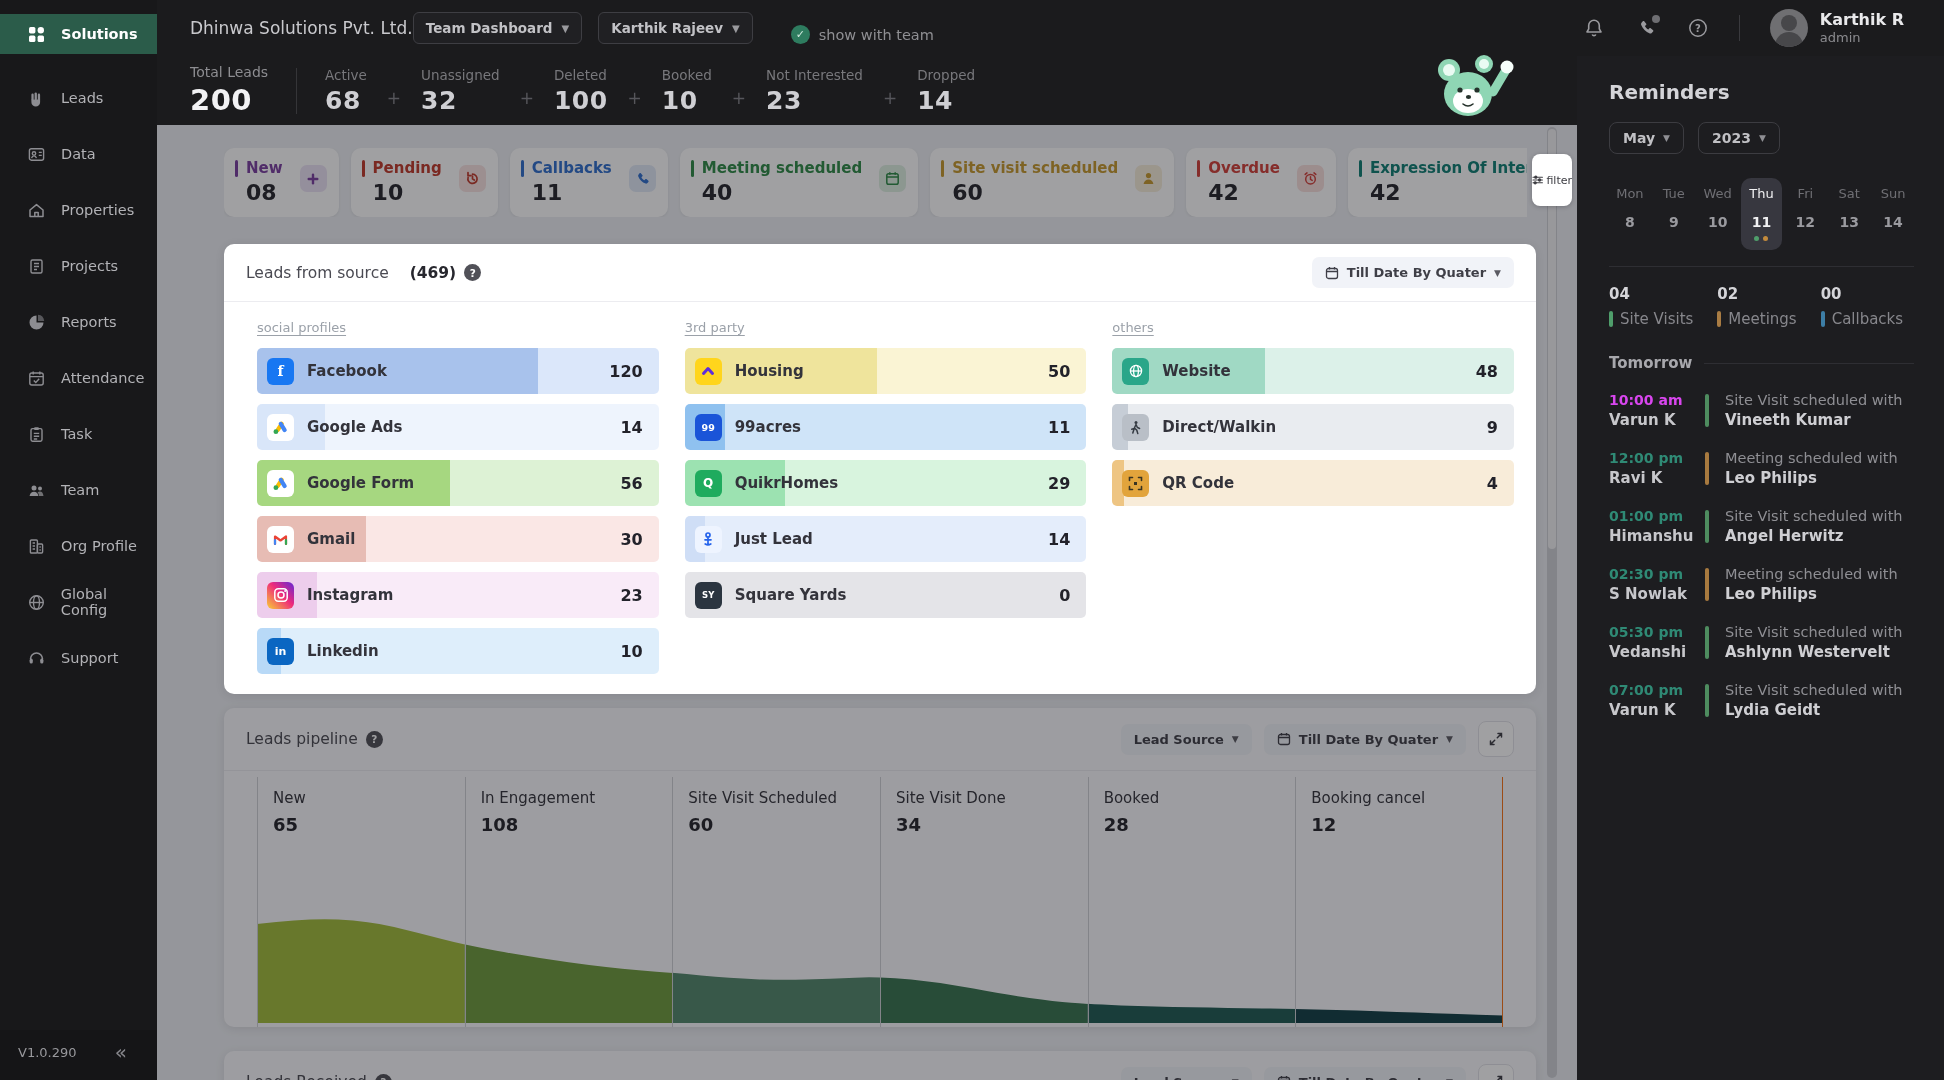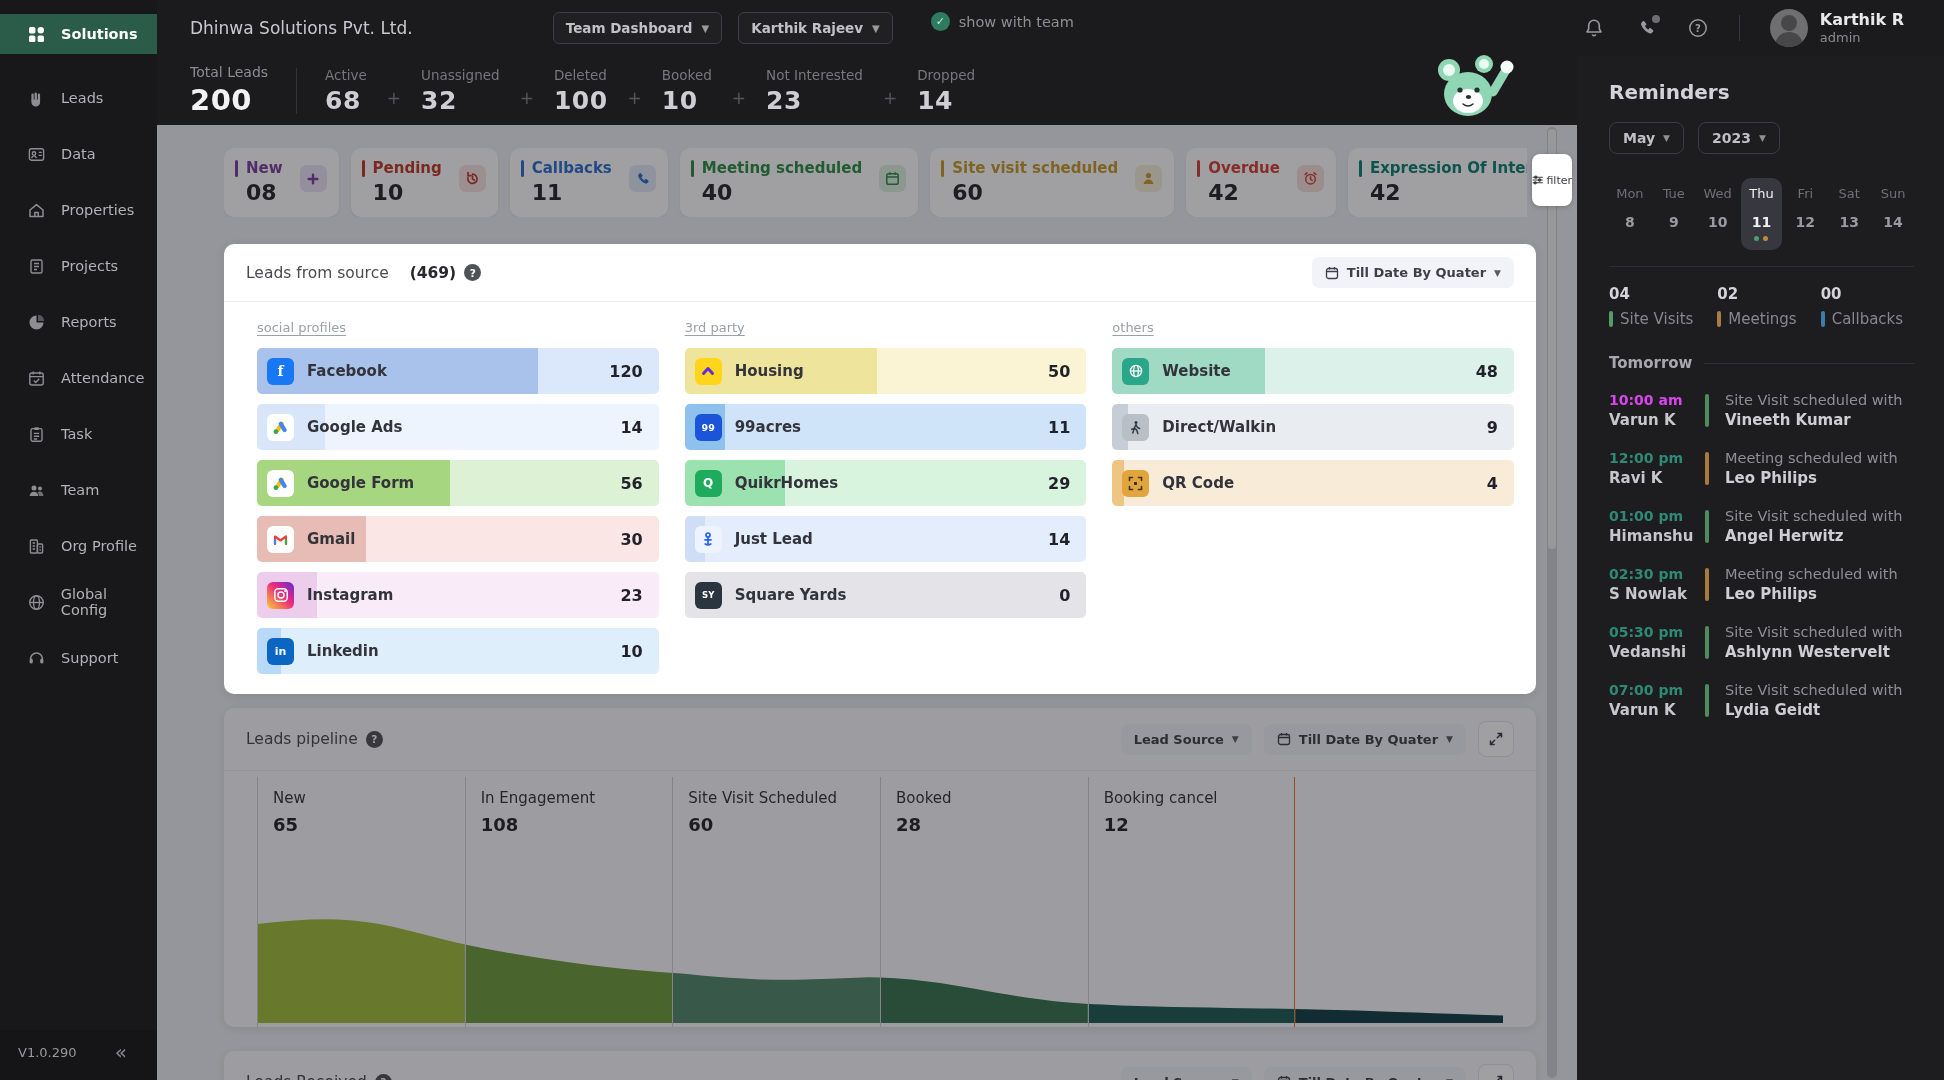--- a/index.html
+++ b/index.html
@@ -20,21 +20,21 @@
   .mitem.active{background:#2b5c4a;margin-bottom:24px;}
   .mitem.active .lb{color:#fff;font-weight:bold;}
   .mitem.active .ic{color:#fff;}
   .side-bottom{height:50px;background:#151517;display:flex;align-items:center;justify-content:space-between;padding:0 30px 6px 18px;}
   .version{color:#98989c;font-size:13px;}
   .collapse{color:#85858a;font-size:20px;cursor:pointer;}
 
   
   .topbar{grid-column:2/4;grid-row:1;background:#1b1b1d;display:flex;align-items:center;padding:0 40px 0 33px;}
   .tb-title{color:#c9c9cd;font-size:17px;}
-  .tb-selects{display:flex;align-items:flex-start;gap:16px;margin-left:140px;}
+  .tb-selects{display:flex;align-items:flex-end;gap:16px;}
   .dd{border:1px solid #3e3e43;border-radius:6px;padding:7px 12px;display:flex;align-items:center;gap:9px;
       color:#c2c2c6;font-size:13.5px;font-weight:bold;cursor:pointer;background:#202023;}
   .dd .car{color:#9a9a9e;font-size:10px;}
   .chk{display:flex;align-items:center;gap:9px;margin-left:22px;cursor:pointer;}
   .chk .box{width:19px;height:19px;border-radius:50%;background:#2e7c5f;color:#cfe9dd;font-size:11px;
             display:flex;align-items:center;justify-content:center;}
   .chk .lb{color:#8f8f93;font-size:14.5px;}
   .tb-right{margin-left:auto;display:flex;align-items:center;gap:30px;}
   .tbi{width:22px;height:22px;color:#9b9b9f;cursor:pointer;position:relative;}
   .tbi .dot{position:absolute;top:-2px;right:-3px;width:8px;height:8px;border-radius:50%;background:#6e6e72;}
@@ -703,20 +703,24 @@
               </div>
               <div class="pcol">
                 <div class="pn">In Engagement</div>
                 <div class="pv">108</div>
               </div>
               <div class="pcol">
                 <div class="pn">Site Visit Scheduled</div>
                 <div class="pv">60</div>
               </div>
               <div class="pcol">
+                <div class="pn">Site Visit Done</div>
+                <div class="pv">34</div>
+              </div>
+              <div class="pcol">
                 <div class="pn">Booked</div>
                 <div class="pv">28</div>
               </div>
               <div class="pcol">
                 <div class="pn">Booking cancel</div>
                 <div class="pv">12</div>
               </div>
             </div>
         </div>
       </section>

